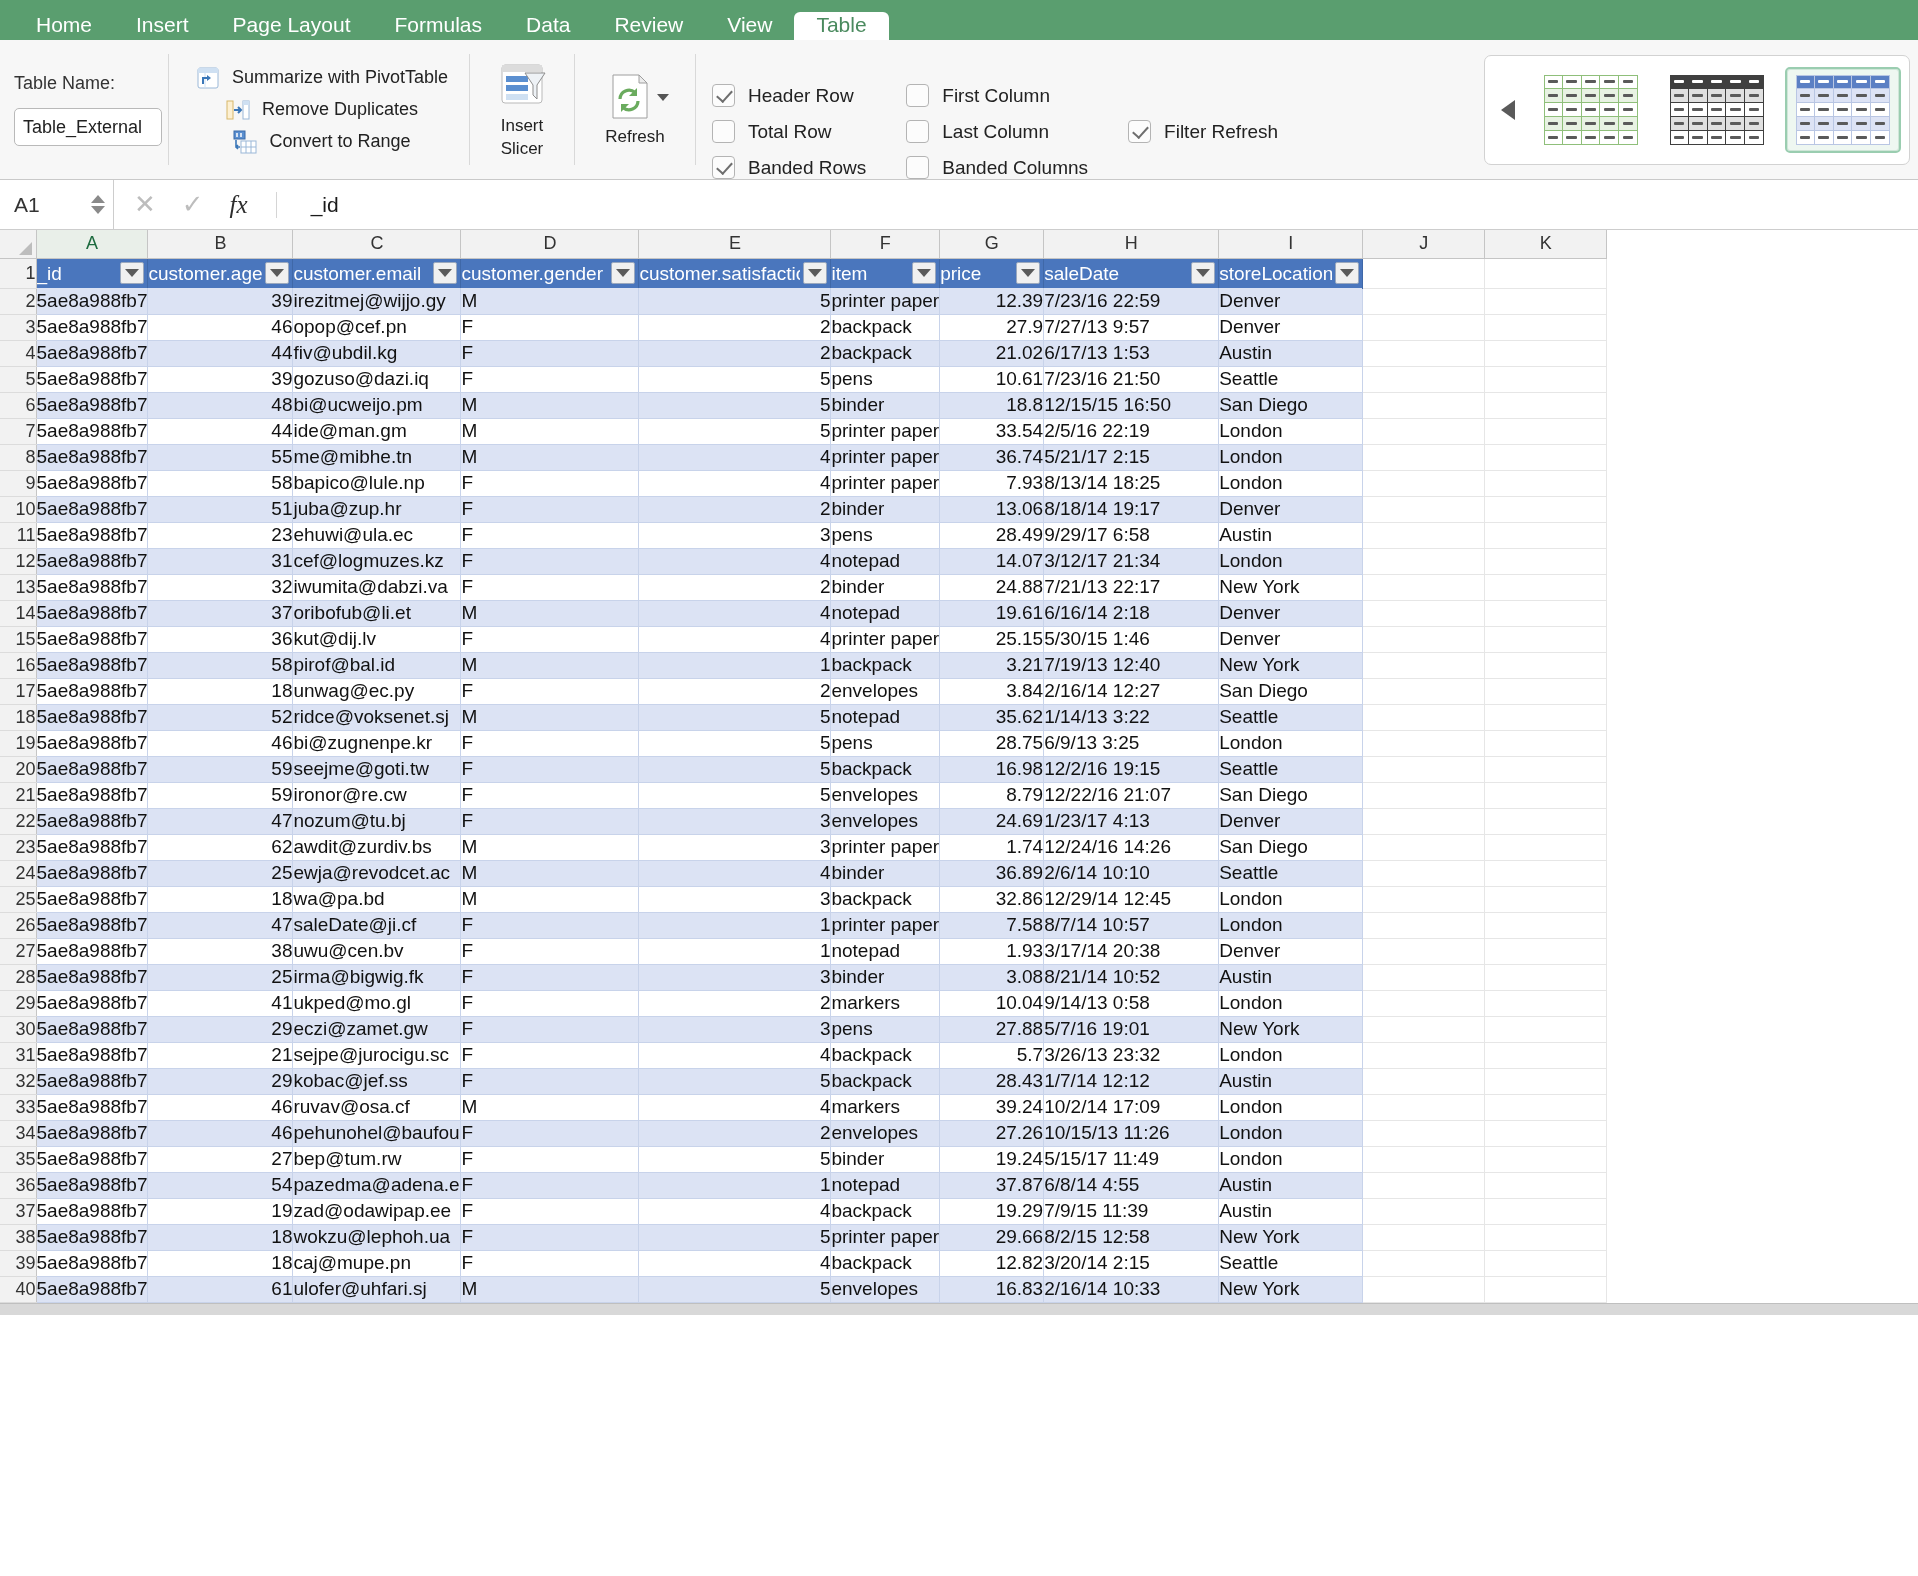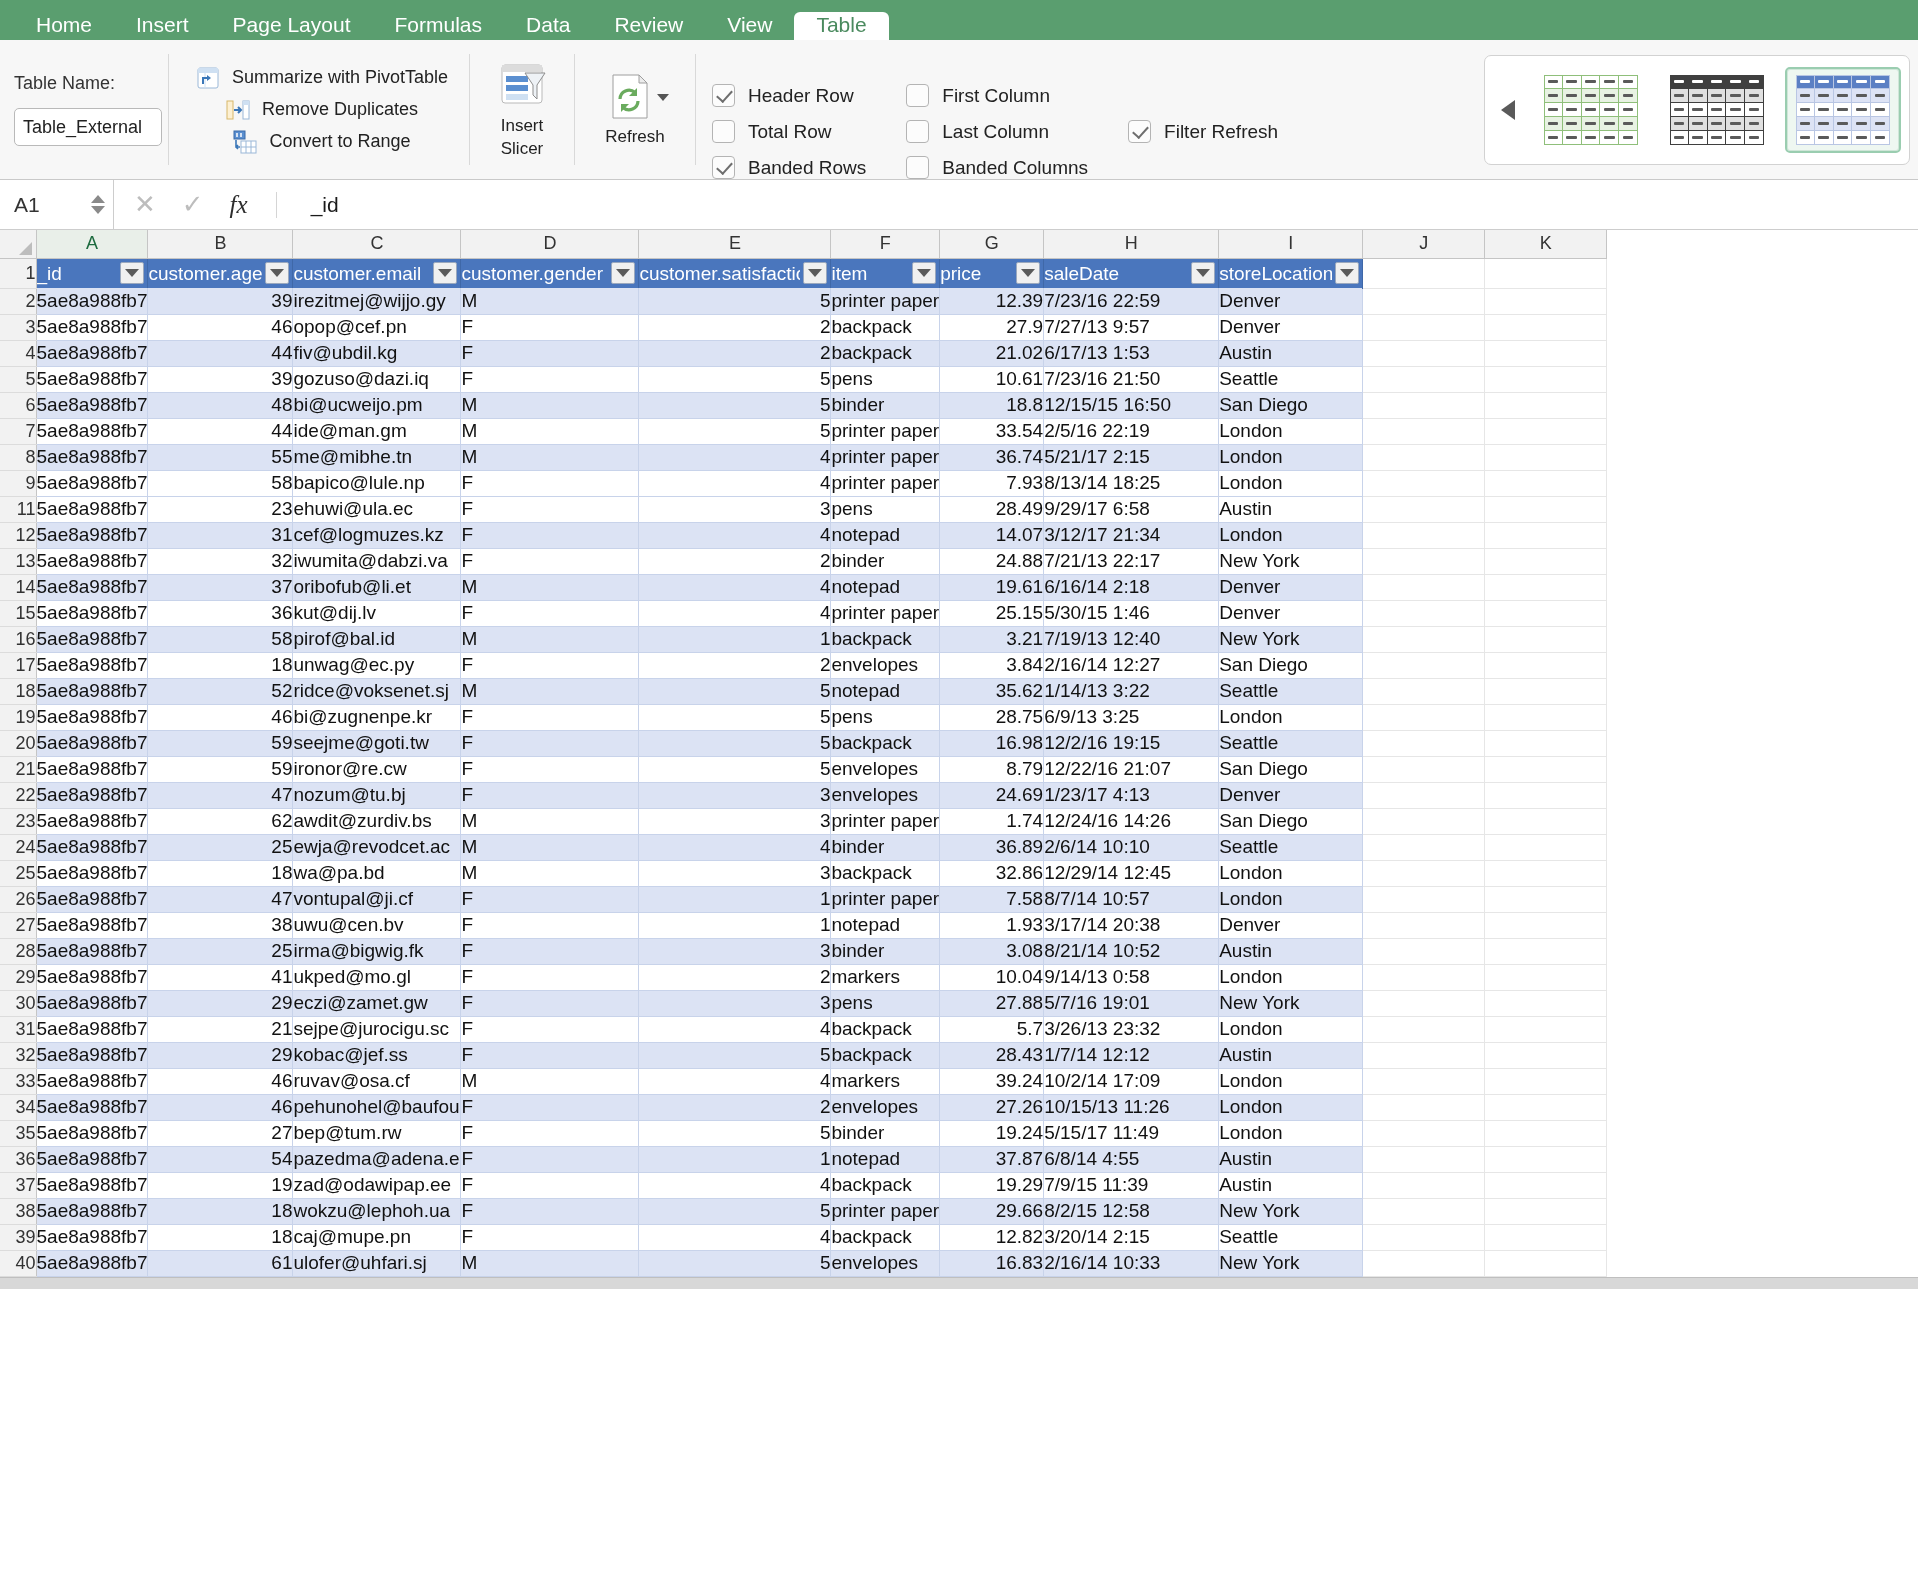--- a/index.html
+++ b/index.html
@@ -777,20 +777,34 @@
           <td class="cell">bapico@lule.np</td>
           <td class="cell">F</td>
           <td class="cell num">4</td>
           <td class="cell">printer paper</td>
           <td class="cell num">7.93</td>
           <td class="cell">8/13/14 18:25</td>
           <td class="cell">London</td>
           <td class="cell empty"></td>
           <td class="cell empty"></td>
         </tr>
+        <tr class="banded">
+          <td class="rowhead">10</td>
+          <td class="cell">5ae8a988fb7</td>
+          <td class="cell num">51</td>
+          <td class="cell">juba@zup.hr</td>
+          <td class="cell">F</td>
+          <td class="cell num">2</td>
+          <td class="cell">binder</td>
+          <td class="cell num">13.06</td>
+          <td class="cell">8/18/14 19:17</td>
+          <td class="cell">Denver</td>
+          <td class="cell empty"></td>
+          <td class="cell empty"></td>
+        </tr>
         <tr>
           <td class="rowhead">11</td>
           <td class="cell">5ae8a988fb7</td>
           <td class="cell num">23</td>
           <td class="cell">ehuwi@ula.ec</td>
           <td class="cell">F</td>
           <td class="cell num">3</td>
           <td class="cell">pens</td>
           <td class="cell num">28.49</td>
           <td class="cell">9/29/17 6:58</td>
@@ -991,21 +1005,21 @@
           <td class="cell num">32.86</td>
           <td class="cell">12/29/14 12:45</td>
           <td class="cell">London</td>
           <td class="cell empty"></td>
           <td class="cell empty"></td>
         </tr>
         <tr class="banded">
           <td class="rowhead">26</td>
           <td class="cell">5ae8a988fb7</td>
           <td class="cell num">47</td>
-          <td class="cell">vontupal@ji.cf</td>
+          <td class="cell">saleDate@ji.cf</td>
           <td class="cell">F</td>
           <td class="cell num">1</td>
           <td class="cell">printer paper</td>
           <td class="cell num">7.58</td>
           <td class="cell">8/7/14 10:57</td>
           <td class="cell">London</td>
           <td class="cell empty"></td>
           <td class="cell empty"></td>
         </tr>
         <tr>

